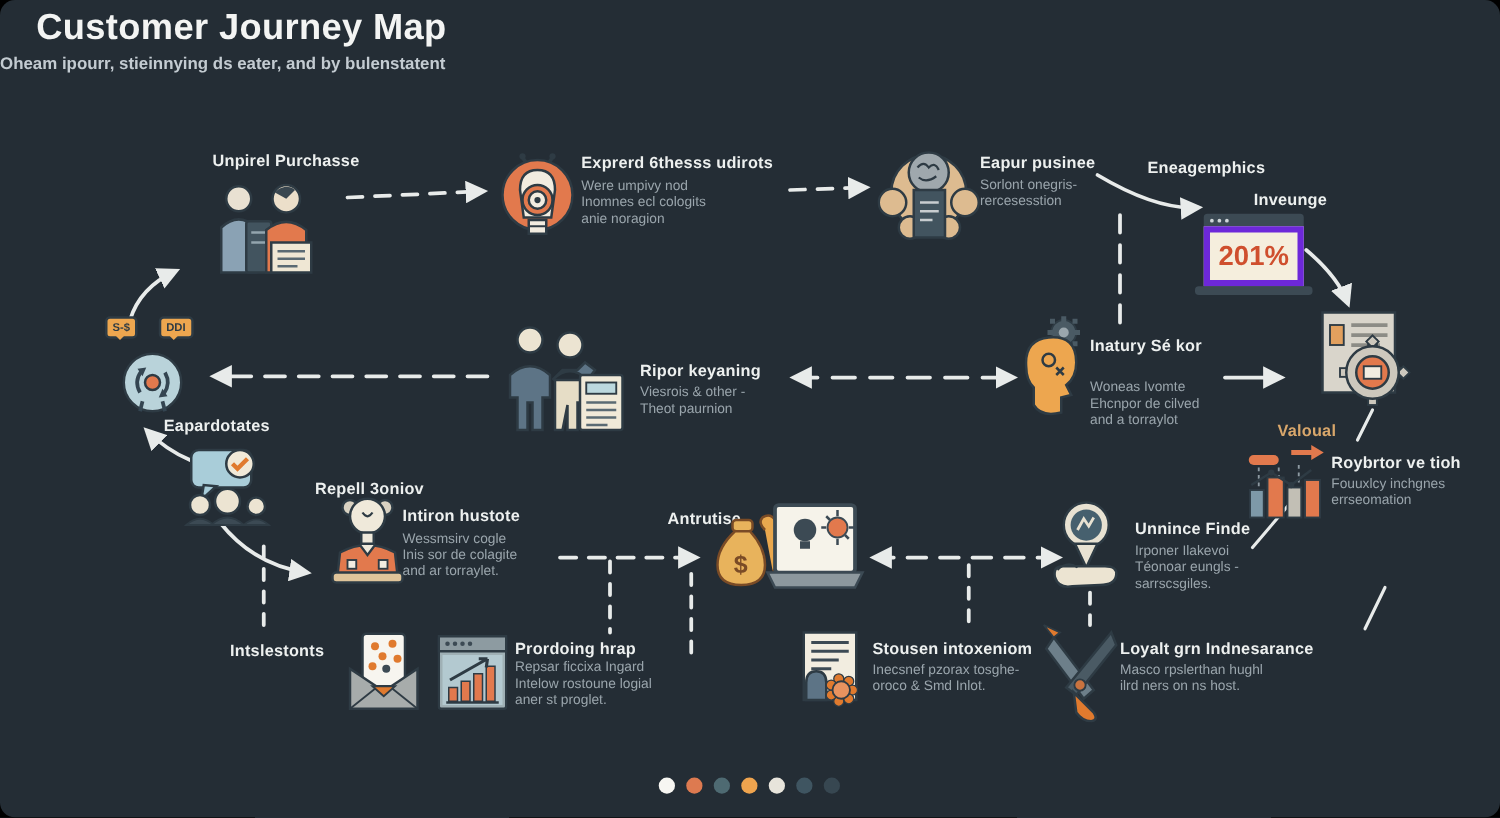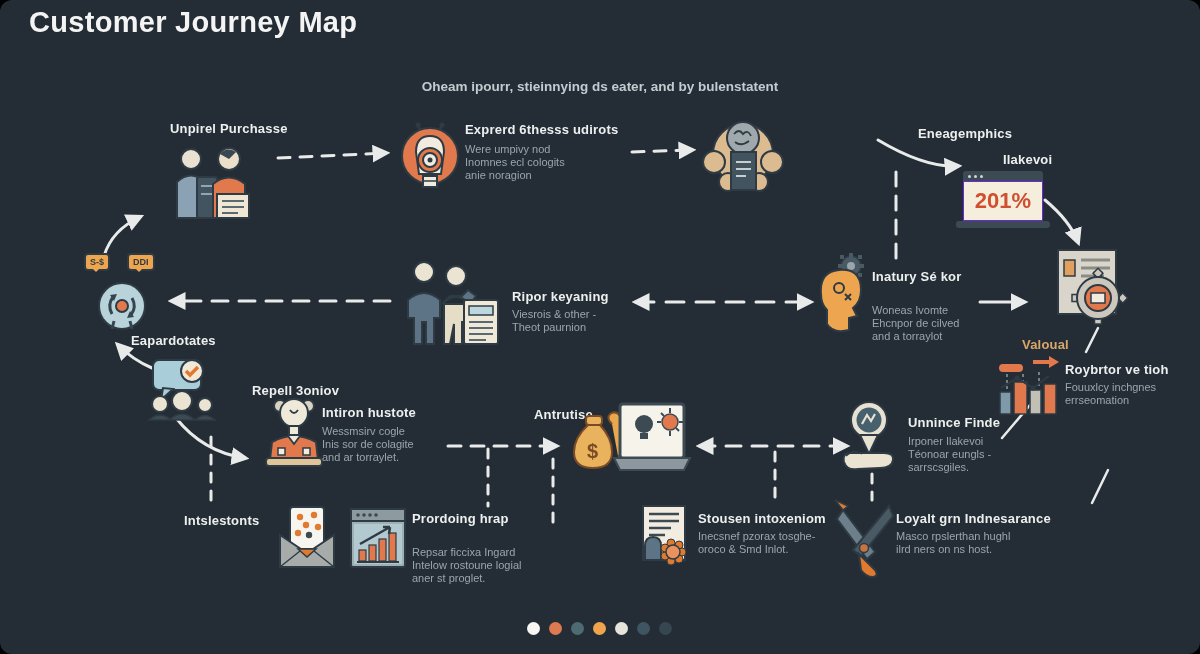--- a/index.html
+++ b/index.html
@@ -1,31 +1,31 @@
 <!DOCTYPE html>
 <html><head>
 <meta charset="utf-8">
 <style>
   html,body{margin:0;padding:0;background:#000;}
   .canvas{position:relative;width:1200px;height:654px;background:#242d35;border-radius:12px;overflow:hidden;
           font-family:"Liberation Sans",sans-serif;}
   .abs{position:absolute;}
   .title{width:100%;text-align:left;top:6px;color:#f3f4f3;font-size:29px;font-weight:bold;letter-spacing:.3px;padding-left:29px;}
-  .subtitle{width:100%;text-align:center;top:43px;color:#c3cbd1;font-size:13.5px;font-weight:600;margin-top:36px;}
+  .subtitle{width:100%;text-align:left;top:43px;color:#c3cbd1;font-size:13.5px;font-weight:600;}
   .h{color:#edf0ef;font-size:13px;font-weight:bold;letter-spacing:.2px;white-space:nowrap;}
   .sub{color:#9aa5ac;font-size:11px;font-weight:400;line-height:13px;white-space:nowrap;}
   .right{text-align:right;}
   .tan{color:#d9a76b;}
   .bubble{background:#eda64f;border:2px solid #2e3b44;border-radius:4px;color:#2e3b44;font-size:9px;font-weight:bold;
           padding:2px 4px;line-height:10px;}
   .bubble:after{content:"";position:absolute;left:6px;bottom:-7px;border:4px solid transparent;border-top-color:#eda64f;}
   .laptop{width:80px;}
   .laptop .bar{height:10px;background:#3c4a54;border-radius:3px 3px 0 0;display:flex;align-items:center;gap:3px;padding-left:5px;}
   .laptop .bar i{width:3px;height:3px;border-radius:50%;background:#cfd6d9;display:block;}
-  .laptop .scr{height:38px;background:#f5eedd;border:1px solid #6d28d9;display:flex;align-items:center;justify-content:center;
+  .laptop .scr{height:38px;background:#f5eedd;border:5px solid #6d28d9;display:flex;align-items:center;justify-content:center;
                color:#cf4f2e;font-size:22px;font-weight:bold;}
   .laptop .base{height:7px;background:#3c4a54;width:94px;margin-left:-7px;border-radius:3px;}
   .dotrow{display:flex;gap:9px;}
   .dot{width:13px;height:13px;border-radius:50%;display:block;}
   svg text{font-family:"Liberation Sans",sans-serif;}
 </style>
 </head>
 <body>
 
 <div class="canvas">
@@ -106,24 +106,29 @@
     <circle cx="70" cy="50" r="11" fill="#ddbb90" stroke="#2e3b44" stroke-width="2"></circle>
     <circle cx="26" cy="70" r="9" fill="#ddbb90" stroke="#2e3b44" stroke-width="2"></circle>
     <circle cx="57" cy="70" r="9" fill="#ddbb90" stroke="#2e3b44" stroke-width="2"></circle>
     <circle cx="41" cy="26" r="16" fill="#9fa8ad" stroke="#2e3b44" stroke-width="2"></circle>
     <path d="M32 22 q5 -6 9 0 q5 -5 8 2 M33 30 q6 5 14 -1" stroke="#2e3b44" stroke-width="1.8" fill="none"></path>
     <rect x="29" y="40" width="25" height="38" fill="#42545f" stroke="#2e3b44" stroke-width="2"></rect>
     <line x1="34" y1="50" x2="49" y2="50" stroke="#c8cdd0" stroke-width="2"></line>
     <line x1="34" y1="57" x2="49" y2="57" stroke="#c8cdd0" stroke-width="2"></line>
     <line x1="34" y1="64" x2="44" y2="64" stroke="#c8cdd0" stroke-width="2"></line>
   </svg>
+  <div class="abs" style="left:784px;top:122px">
+    <div class="h">Eapur pusinee</div>
+    <div class="sub" style="margin-top:5px">Sorlont onegris-</div>
+    <div class="sub">rercesesstion</div>
+  </div>
 
   <div class="abs h" style="left:918px;top:126px">Eneagemphics</div>
 
-  <div class="abs h" style="left:1003px;top:152px">Ilakevoi</div>
+  <div class="abs h" style="left:1003px;top:152px">Inveunge</div>
   <div class="abs laptop" style="left:963px;top:171px">
     <div class="bar">
         <i></i>
         <i></i>
         <i></i>
       </div>
     <div class="scr">201%</div>
     <div class="base"></div>
   </div>
 
@@ -323,21 +328,21 @@
     <rect x="4" y="16" width="48" height="40" fill="#b3c9d0"></rect>
     <rect x="9" y="42" width="7" height="11" fill="#e2794d" stroke="#2e3b44" stroke-width="1.2"></rect>
     <rect x="19" y="37" width="7" height="16" fill="#e2794d" stroke="#2e3b44" stroke-width="1.2"></rect>
     <rect x="29" y="31" width="7" height="22" fill="#e2794d" stroke="#2e3b44" stroke-width="1.2"></rect>
     <rect x="39" y="25" width="7" height="28" fill="#e2794d" stroke="#2e3b44" stroke-width="1.2"></rect>
     <path d="M10 36 L40 19 M40 19 L33 19 M40 19 L39 26" stroke="#2e3b44" stroke-width="2.5" fill="none"></path>
     <line x1="7" y1="54" x2="49" y2="54" stroke="#2e3b44" stroke-width="2"></line>
   </svg>
   <div class="abs" style="left:412px;top:511px">
     <div class="h">Prordoing hrap</div>
-    <div class="sub" style="margin-top:20px">Repsar ficcixa Ingard</div>
+    <div class="sub" style="margin-top:2px">Repsar ficcixa Ingard</div>
     <div class="sub">Intelow rostoune logial</div>
     <div class="sub">aner st proglet.</div>
   </div>
 
   <svg class="abs" style="left:637px;top:504px" width="54" height="64" viewBox="0 0 54 64">
     <rect x="6" y="2" width="42" height="54" fill="#f2ede0" stroke="#2e3b44" stroke-width="2"></rect>
     <line x1="12" y1="10" x2="42" y2="10" stroke="#3c4a54" stroke-width="2.5"></line>
     <line x1="12" y1="17" x2="42" y2="17" stroke="#3c4a54" stroke-width="2.5"></line>
     <line x1="12" y1="24" x2="34" y2="24" stroke="#3c4a54" stroke-width="2.5"></line>
     <line x1="12" y1="31" x2="28" y2="31" stroke="#3c4a54" stroke-width="2.5"></line>

